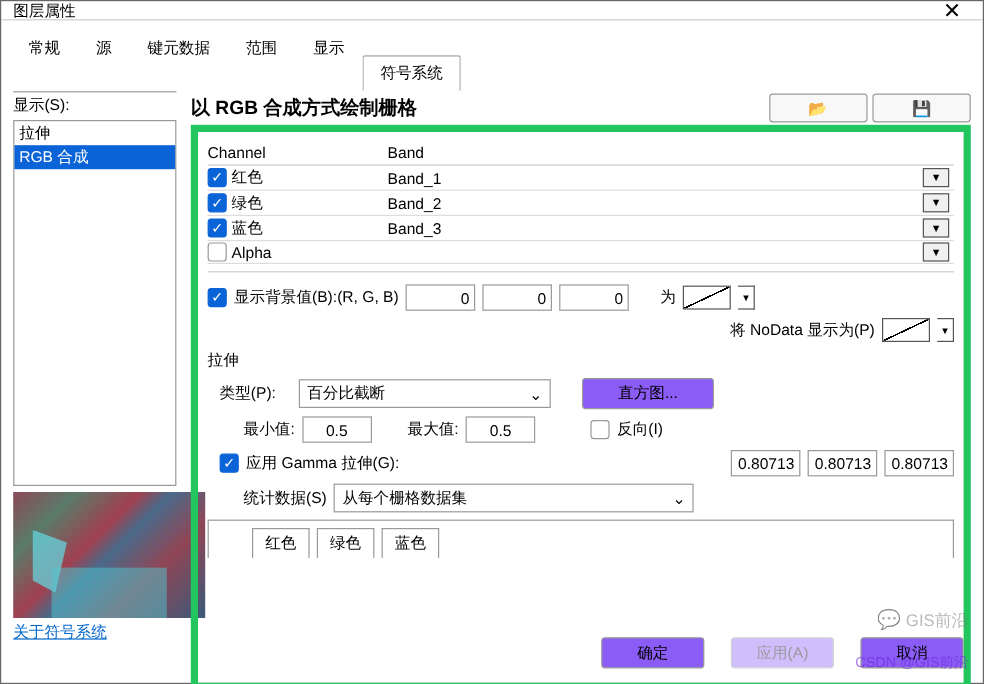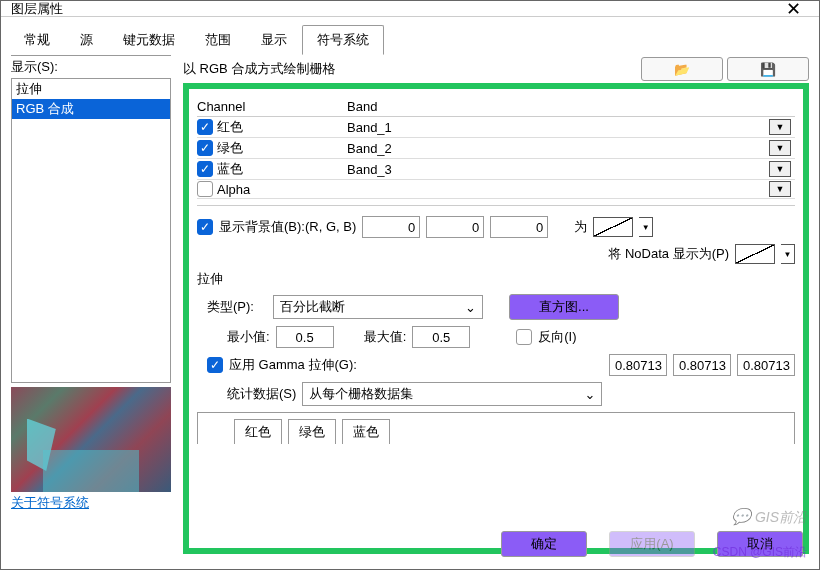--- a/index.html
+++ b/index.html
@@ -3,34 +3,34 @@
 <meta charset="utf-8">
 <style>
 * { box-sizing: border-box; font-family: "Microsoft YaHei", sans-serif; }
 body { margin: 0; background: #888; width: 820px; height: 570px; position: relative; }
 .window { position: absolute; top: 0; left: 0; width: 820px; height: 570px; background: #fff; border: 1px solid #666; }
 .titlebar { height: 16px; display: flex; align-items: center; justify-content: space-between; padding: 0 10px; border-bottom: 1px solid #ccc; }
 .title { font-size: 13px; }
 .close-x { font-size: 18px; cursor: pointer; padding: 2px 8px; }
 .tabs { display: flex; padding: 8px 8px 0 8px; }
 .tab { padding: 5px 14px; font-size: 13px; cursor: pointer; border: 1px solid transparent; }
-.tab.active { border: 1px solid #999; border-bottom-color: #fff; background: #fff; border-radius: 2px 2px 0 0; }
+.tab.active { border: 1px solid #999; border-bottom-color: #fff; background: #fff; border-radius: 2px 2px 0 0; margin-top: 21px; }
 .content { display: flex; padding: 0 10px 10px 10px; height: 470px; }
-.left { width: 160px; display: flex; flex-direction: column; }
+.left { width: 136px; display: flex; flex-direction: column; justify-content: space-between; }
 .left-label { font-size: 13px; padding: 2px 0; border-top: 1px solid #999; }
 .listbox { border: 1px solid #999; height: 305px; font-size: 13px; }
 .listitem { padding: 1px 4px; cursor: pointer; }
 .listitem.sel { background: #0a64d8; color: #fff; }
 .preview { width: 160px; height: 105px; margin-top: 4px; background: linear-gradient(135deg, #8b4a5a 0%, #5a7a6a 20%, #a04050 40%, #4a6a8a 50%, #904555 70%, #3a5a7a 100%); position: relative; overflow: hidden; }
 .preview::before { content: ''; position: absolute; top: 30%; left: 10%; width: 30%; height: 50%; background: rgba(100,220,230,0.7); clip-path: polygon(0 0, 60% 20%, 40% 100%, 0 80%); }
 .preview::after { content: ''; position: absolute; bottom: 0; left: 20%; width: 60%; height: 40%; background: rgba(80,200,210,0.5); }
 .link { color: #0066cc; text-decoration: underline; font-size: 13px; margin-top: 2px; cursor: pointer; }
 .right { flex: 1; padding-left: 12px; position: relative; }
 .right-hdr { display: flex; justify-content: space-between; align-items: center; padding: 2px 0; }
-.right-title { font-size: 13px; font-weight: normal; }
+.right-title { font-size: 16px; font-weight: bold; }
 .btngrp { display: flex; gap: 4px; }
 .iconbtn { width: 82px; height: 24px; border: 1px solid #999; background: #f8f8f8; border-radius: 3px; display: flex; align-items: center; justify-content: center; cursor: pointer; font-size: 13px; }
 .scrollbox { border: 6px solid #22c55e; padding: 8px; height: 471px; position: relative; overflow-y: auto; }
 .scrollbox::-webkit-scrollbar { width: 14px; }
 .scrollbox::-webkit-scrollbar-thumb { background: #888; border-radius: 3px; }
 .channel-box { border-bottom: 1px solid #ccc; padding-bottom: 6px; margin-bottom: 10px; }
 .ch-hdr { display: flex; font-size: 13px; padding: 2px 0; border-bottom: 1px solid #ccc; }
 .ch-row { display: flex; align-items: center; font-size: 13px; padding: 1px 0; border-bottom: 1px solid #ddd; }
 .col1 { width: 150px; display: flex; align-items: center; gap: 4px; }
 .col2 { flex: 1; display: flex; align-items: center; justify-content: space-between; padding-right: 4px; }
@@ -42,21 +42,21 @@
 .swatch { width: 40px; height: 20px; border: 1px solid #555; background: linear-gradient(to bottom right, #fff 48%, #000 48%, #000 52%, #fff 52%); position: relative; }
 .swdd { width: 14px; height: 20px; border: 1px solid #555; border-left: none; display: inline-flex; align-items: center; justify-content: center; font-size: 8px; cursor: pointer; }
 .grp-label { font-size: 13px; margin: 4px 0; }
 .combo { height: 24px; border: 1px solid #999; display: flex; align-items: center; justify-content: space-between; padding: 0 6px; font-size: 13px; background: #fff; cursor: pointer; }
 .btn { min-width: 86px; height: 26px; border: 1px solid #999; background: #8b5cf6; border-radius: 3px; font-size: 13px; display: inline-flex; align-items: center; justify-content: center; cursor: pointer; }
 .stats-box { border: 1px solid #999; border-bottom: none; padding: 6px 36px 0 36px; margin-top: 6px; }
 .stat-tabs { display: flex; gap: 6px; }
 .stat-tab { border: 1px solid #999; border-bottom: none; padding: 3px 10px; font-size: 13px; background: #fff; cursor: pointer; }
 .footer { position: absolute; bottom: 12px; right: 16px; display: flex; gap: 22px; align-items: center; }
 .wm { position: absolute; right: 12px; bottom: 8px; text-align: right; font-size: 12px; color: #6d28d9; opacity: 0.6; pointer-events: none; }
-.wm2 { position: absolute; right: 12px; bottom: 42px; font-size: 14px; color: #777; opacity: 0.5; font-style: italic; pointer-events: none; }
+.wm2 { position: absolute; right: 12px; bottom: 42px; font-size: 14px; color: #777; opacity: 0.5; pointer-events: none; }
 .wm-bubble { font-size: 16px; }
 </style>
 </head>
 <body>
 
 <div class="window">
   <div class="titlebar">
     <span class="title">图层属性</span>
     <span class="close-x">✕</span>
   </div>

